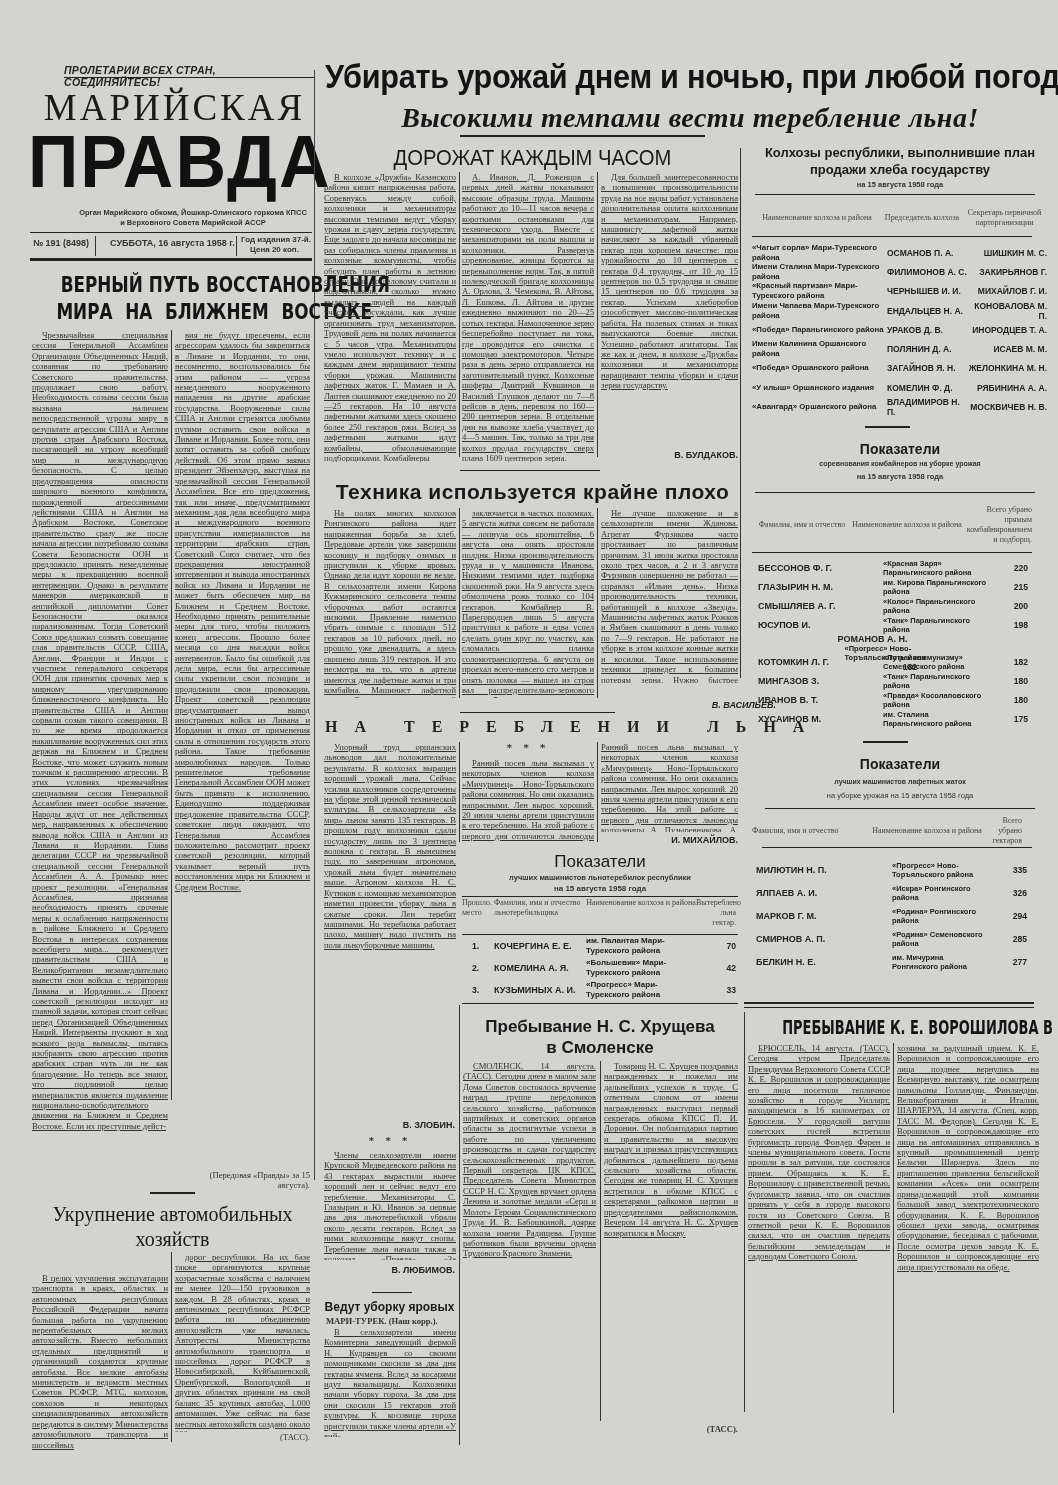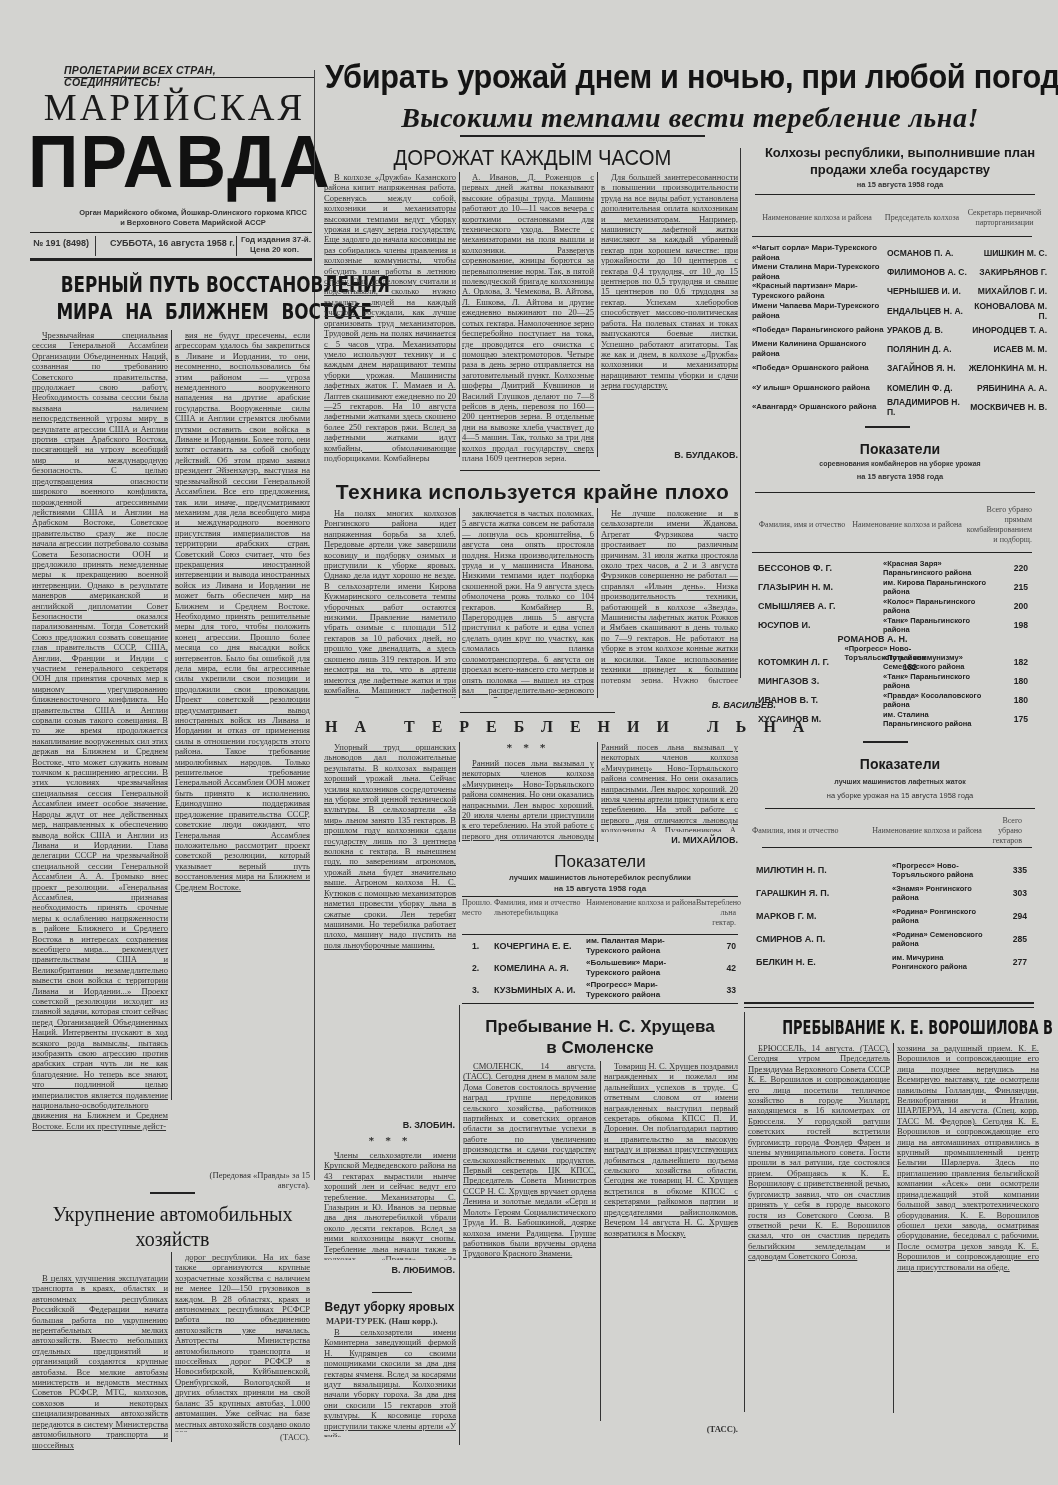--- a/index.html
+++ b/index.html
@@ -218,21 +218,21 @@
       <div class="kol" style="width:135px;font-size:7.8px;">Имени Калинина Оршанского района</div>
       <div class="name" style="width:80px;font-size:8.5px;">ПОЛЯНИН Д. А.</div>
       <div class="name" style="width:80px;font-size:8.5px;text-align:right;">ИСАЕВ М. М.</div>
     </div>
   <div class="row" style="height:19.3px;">
       <div class="kol" style="width:135px;font-size:7.8px;">«Победа» Оршанского района</div>
       <div class="name" style="width:80px;font-size:8.5px;">ЗАГАЙНОВ Я. Н.</div>
       <div class="name" style="width:80px;font-size:8.5px;text-align:right;">ЖЕЛОНКИНА М. Н.</div>
     </div>
   <div class="row" style="height:19.3px;">
-      <div class="kol" style="width:135px;font-size:7.8px;">«У илыш» Оршанского района</div>
+      <div class="kol" style="width:135px;font-size:7.8px;">«У илыш» Оршанского издания</div>
       <div class="name" style="width:80px;font-size:8.5px;">КОМЕЛИН Ф. Д.</div>
       <div class="name" style="width:80px;font-size:8.5px;text-align:right;">РЯБИНИНА А. А.</div>
     </div>
   <div class="row" style="height:19.3px;">
       <div class="kol" style="width:135px;font-size:7.8px;">«Авангард» Оршанского района</div>
       <div class="name" style="width:80px;font-size:8.5px;">ВЛАДИМИРОВ Н. П.</div>
       <div class="name" style="width:80px;font-size:8.5px;text-align:right;">МОСКВИЧЕВ Н. В.</div>
     </div>
 </div>
 <div class="rule" style="left:865px;top:426px;width:45px;height:2px;"></div>
@@ -308,23 +308,23 @@
     <div style="width:40px;text-align:right;">Всего убрано гектаров</div>
   </div>
   <div class="rule" style="position:relative;height:1px;width:270px;margin-left:10px;"></div>
   <div style="height:10px;"></div>
   <div class="row" style="height:23px;">
       <div class="name" style="width:136px;padding-left:4px;">МИЛЮТИН Н. П.</div>
       <div class="kol" style="width:95px;font-size:7.5px;line-height:9px;">«Прогресс» Ново-Торъяльского района</div>
       <div class="num" style="width:40px;">335</div>
     </div>
   <div class="row" style="height:23px;">
-      <div class="name" style="width:136px;padding-left:4px;">ГАРАШКИН Я. П.</div>
-      <div class="kol" style="width:95px;font-size:7.5px;line-height:9px;">«Знамя» Ронгинского района</div>
-      <div class="num" style="width:40px;">303</div>
+      <div class="name" style="width:136px;padding-left:4px;">ЯЛПАЕВ А. И.</div>
+      <div class="kol" style="width:95px;font-size:7.5px;line-height:9px;">«Искра» Ронгинского района</div>
+      <div class="num" style="width:40px;">326</div>
     </div>
   <div class="row" style="height:23px;">
       <div class="name" style="width:136px;padding-left:4px;">МАРКОВ Г. М.</div>
       <div class="kol" style="width:95px;font-size:7.5px;line-height:9px;">«Родина» Ронгинского района</div>
       <div class="num" style="width:40px;">294</div>
     </div>
   <div class="row" style="height:23px;">
       <div class="name" style="width:136px;padding-left:4px;">СМИРНОВ А. П.</div>
       <div class="kol" style="width:95px;font-size:7.5px;line-height:9px;">«Родина» Семеновского района</div>
       <div class="num" style="width:40px;">285</div>

